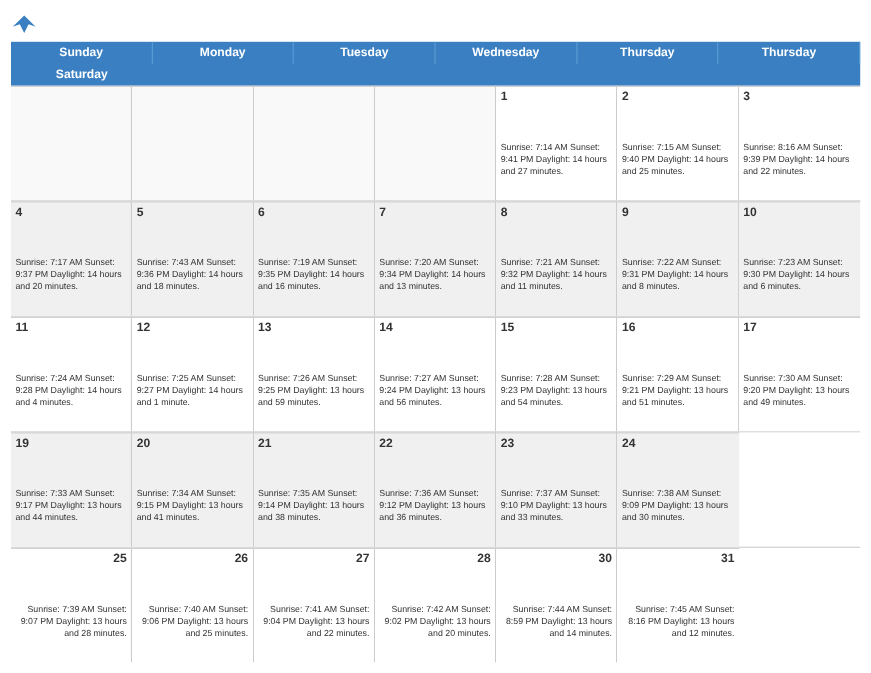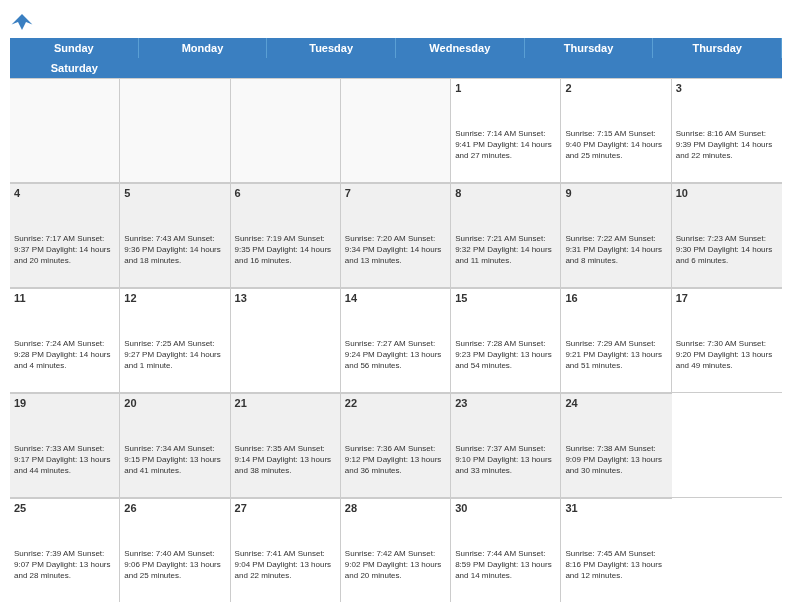--- a/index.html
+++ b/index.html
@@ -77,21 +77,21 @@
       flex: 1;
       display: flex;
       flex-direction: column;
     }
     .cal-row {
       display: grid;
       grid-template-columns: repeat(7, 1fr);
       flex: 1;
       border-bottom: 1px solid #ccc;
     }
-    .cal-row:last-child { border-bottom: none; }
+    .cal-row:last-child { border-bottom: none; text-align: right; }
     .cal-cell {
       border-right: 1px solid #ccc;
       border-top: 1px solid #ccc;
       padding: 3px 4px;
       font-size: 8.5px;
       color: #333;
       background: #fff;
       vertical-align: top;
     }
     .cal-cell:last-child { border-right: none; }
@@ -230,20 +230,24 @@
           </div>
           <div class="cal-cell">
             <span class="day-number">12</span>
             <div class="cell-info">Sunrise: 7:25 AM
 Sunset: 9:27 PM
 Daylight: 14 hours
 and 1 minute.</div>
           </div>
           <div class="cal-cell">
             <span class="day-number">13</span>
+            <div class="cell-info">Sunrise: 7:26 AM
+Sunset: 9:25 PM
+Daylight: 13 hours
+and 59 minutes.</div>
           </div>
           <div class="cal-cell">
             <span class="day-number">14</span>
             <div class="cell-info">Sunrise: 7:27 AM
 Sunset: 9:24 PM
 Daylight: 13 hours
 and 56 minutes.</div>
           </div>
           <div class="cal-cell">
             <span class="day-number">15</span>

